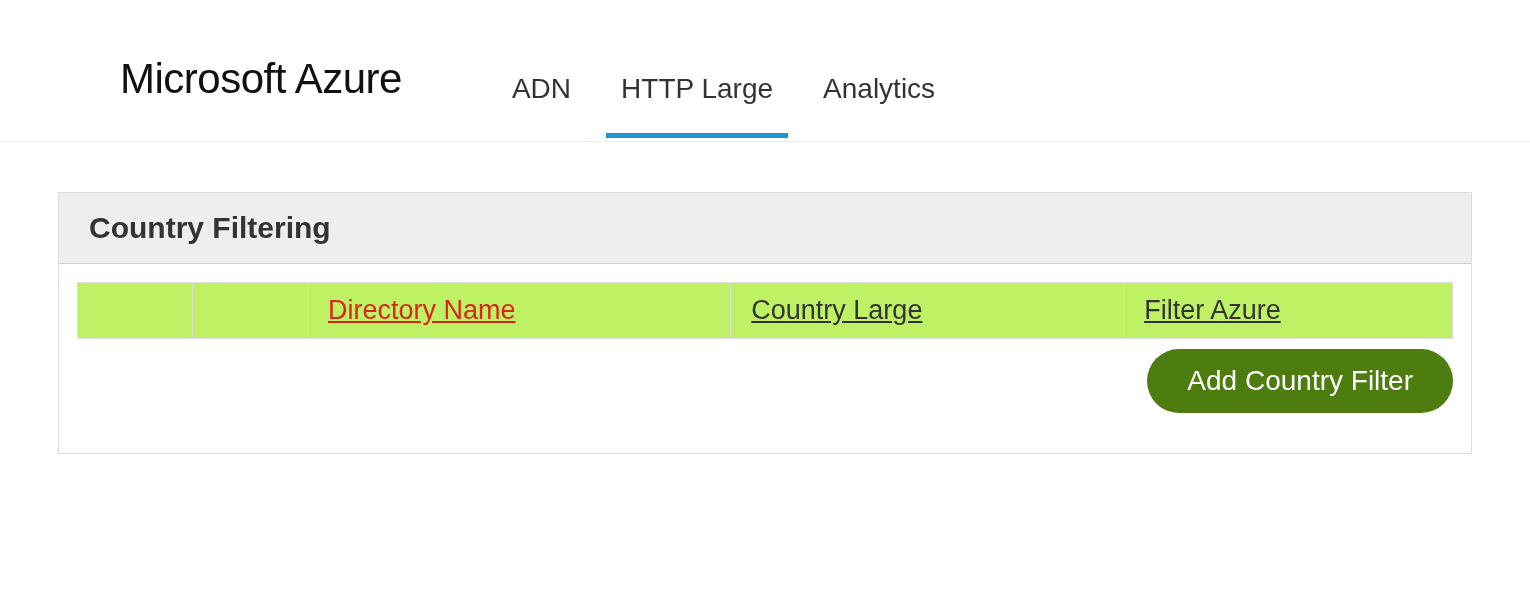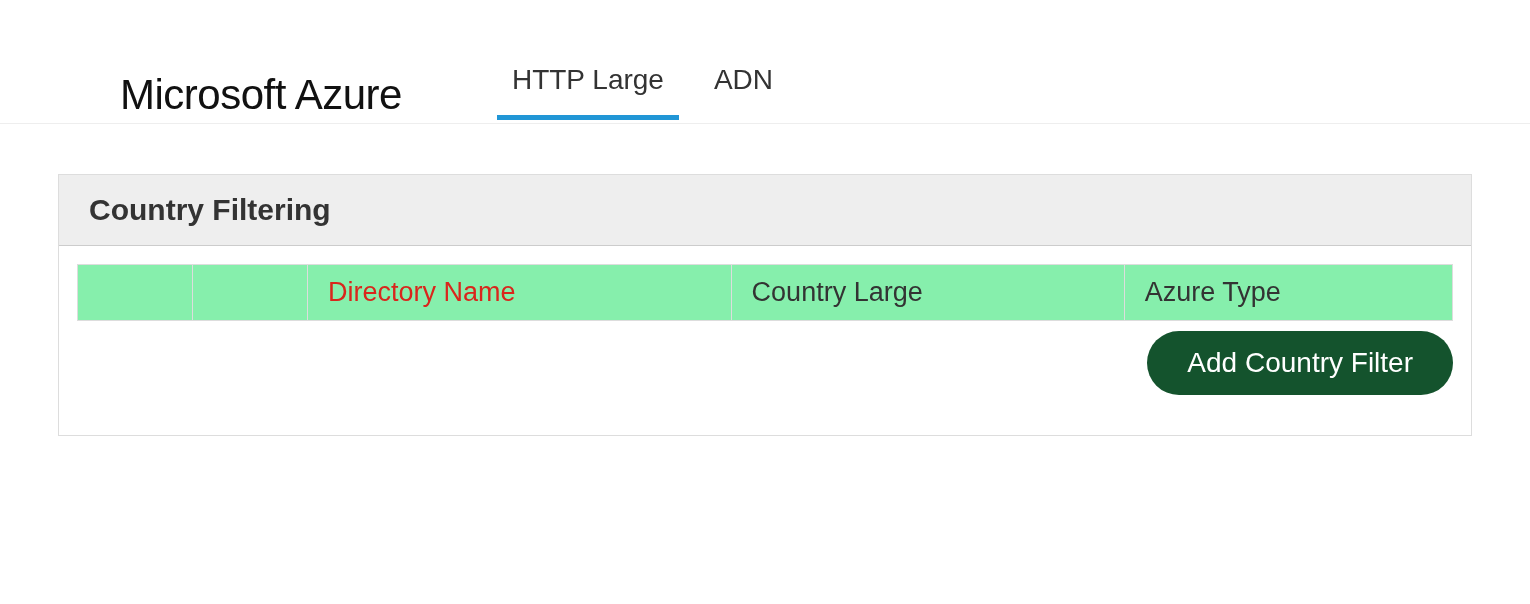--- a/index.html
+++ b/index.html
@@ -4,24 +4,24 @@
   <style>
     * { box-sizing: border-box; margin: 0; padding: 0; }
     body {
       font-family: -apple-system, BlinkMacSystemFont, "Segoe UI", Helvetica, Arial, sans-serif;
       background: #fff;
       width: 1530px;
       height: 604px;
     }
     .header {
       display: flex;
-      align-items: flex-end;
+      align-items: center;
       padding: 20px 50px 4px 120px;
       border-bottom: 1px solid #eee;
-      height: 124px;
+      height: 142px;
     }
     .logo {
       font-size: 42px;
       font-weight: 300;
       color: #111;
       margin-right: 110px;
       letter-spacing: -0.5px;
     }
     .tabs {
       display: flex;
@@ -69,65 +69,66 @@
     }
     th, td {
       border: 1px solid #ddd;
       padding: 12px 20px;
       font-size: 27px;
       text-align: left;
       color: #333;
       font-weight: 400;
     }
     tbody td { padding: 10px 20px; }
-    th { background: #86efac; }
+    th { background: #bef264; text-decoration: underline; }
     th.sortable { color: #d9261c; font-weight: 400; }
     tbody tr:nth-child(even) td { background: #f7f7f7; }
     .col-icon { width: 115px; text-align: center; padding: 10px 0; }
     .action-btn {
       display: inline-block;
       width: 100px;
       text-align: center;
       cursor: pointer;
     }
     .add-row { text-align: right; margin-top: 10px; }
     .add-btn {
-      background: #14532d;
+      background: #4d7c0f;
       color: #fff;
       border: none;
       font-size: 28px;
       padding: 16px 40px;
       border-radius: 40px;
       cursor: pointer;
       font-weight: 400;
     }
     .pencil-icon, .delete-icon { width: 30px; height: 30px; }
   </style>
 </head>
 <body>
 
 <div class="header">
   <div class="logo">Microsoft Azure</div>
   <div class="tabs">
+    <div class="tab">ADN</div>
     <div class="tab active">HTTP Large</div>
-    <div class="tab">ADN</div>
+    <div class="tab">Analytics</div>
   </div>
 </div>
 
 <div class="panel">
   <div class="panel-header">Country Filtering</div>
   <div class="panel-body">
     <table>
       <thead>
         <tr>
           <th class="col-icon"></th>
           <th class="col-icon"></th>
           <th class="sortable">Directory Name</th>
           <th>Country Large</th>
-          <th>Azure Type</th>
+          <th>Filter Azure</th>
         </tr>
       </thead>
       <tbody>
       </tbody>
     </table>
     <div class="add-row">
       <button class="add-btn">Add Country Filter</button>
     </div>
   </div>
 </div>

